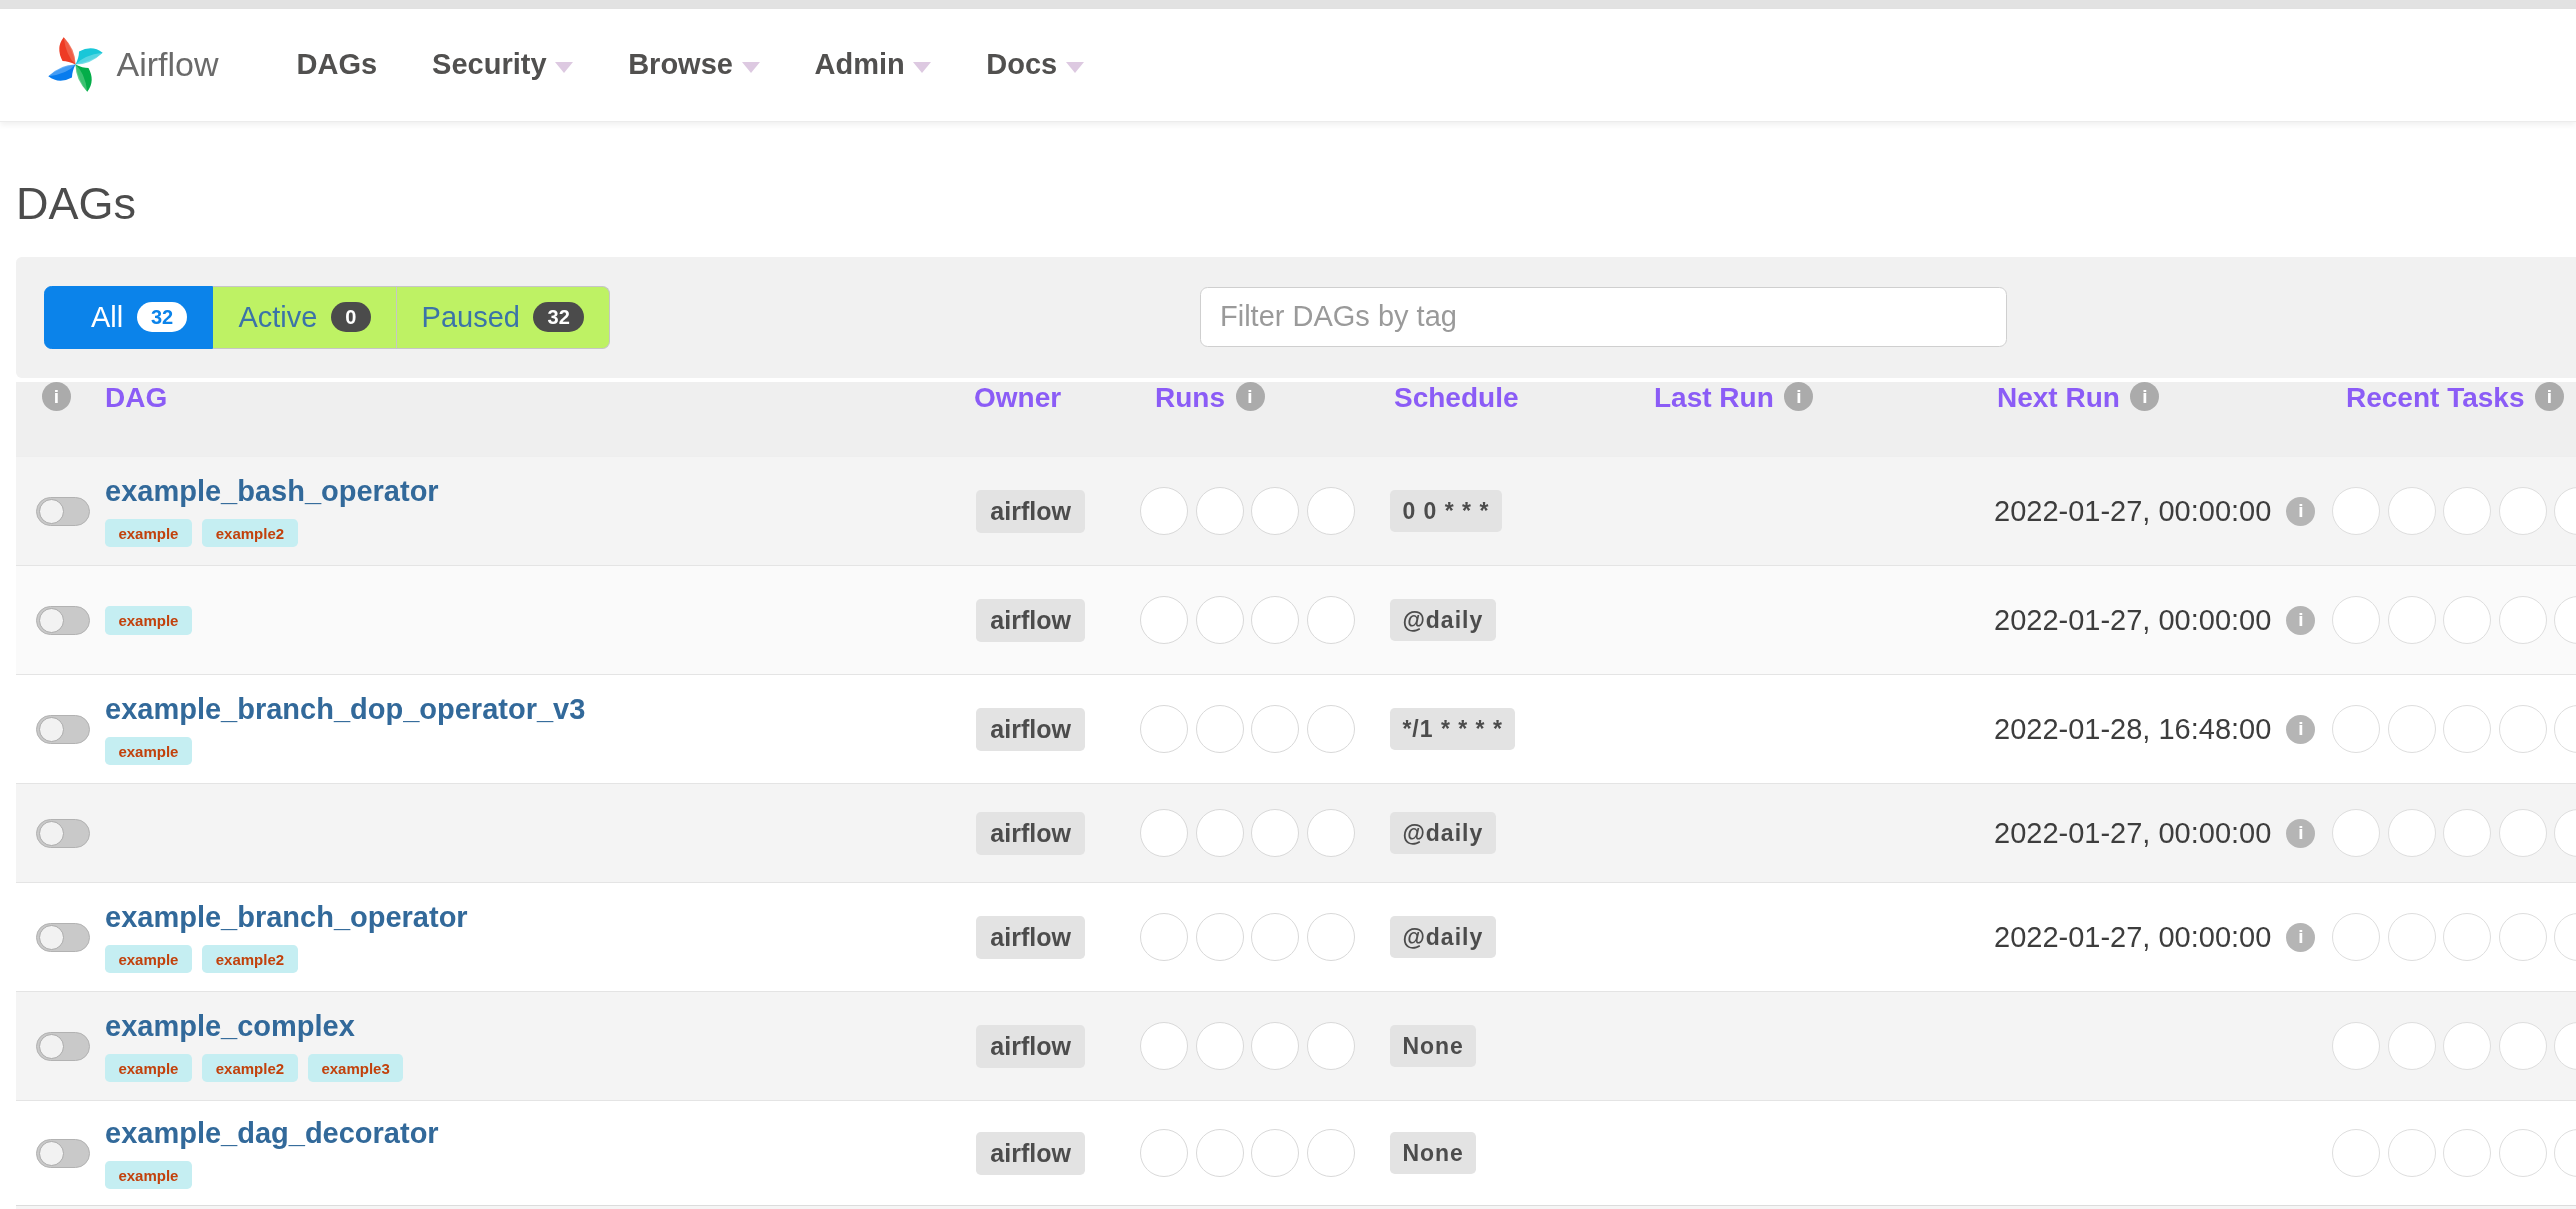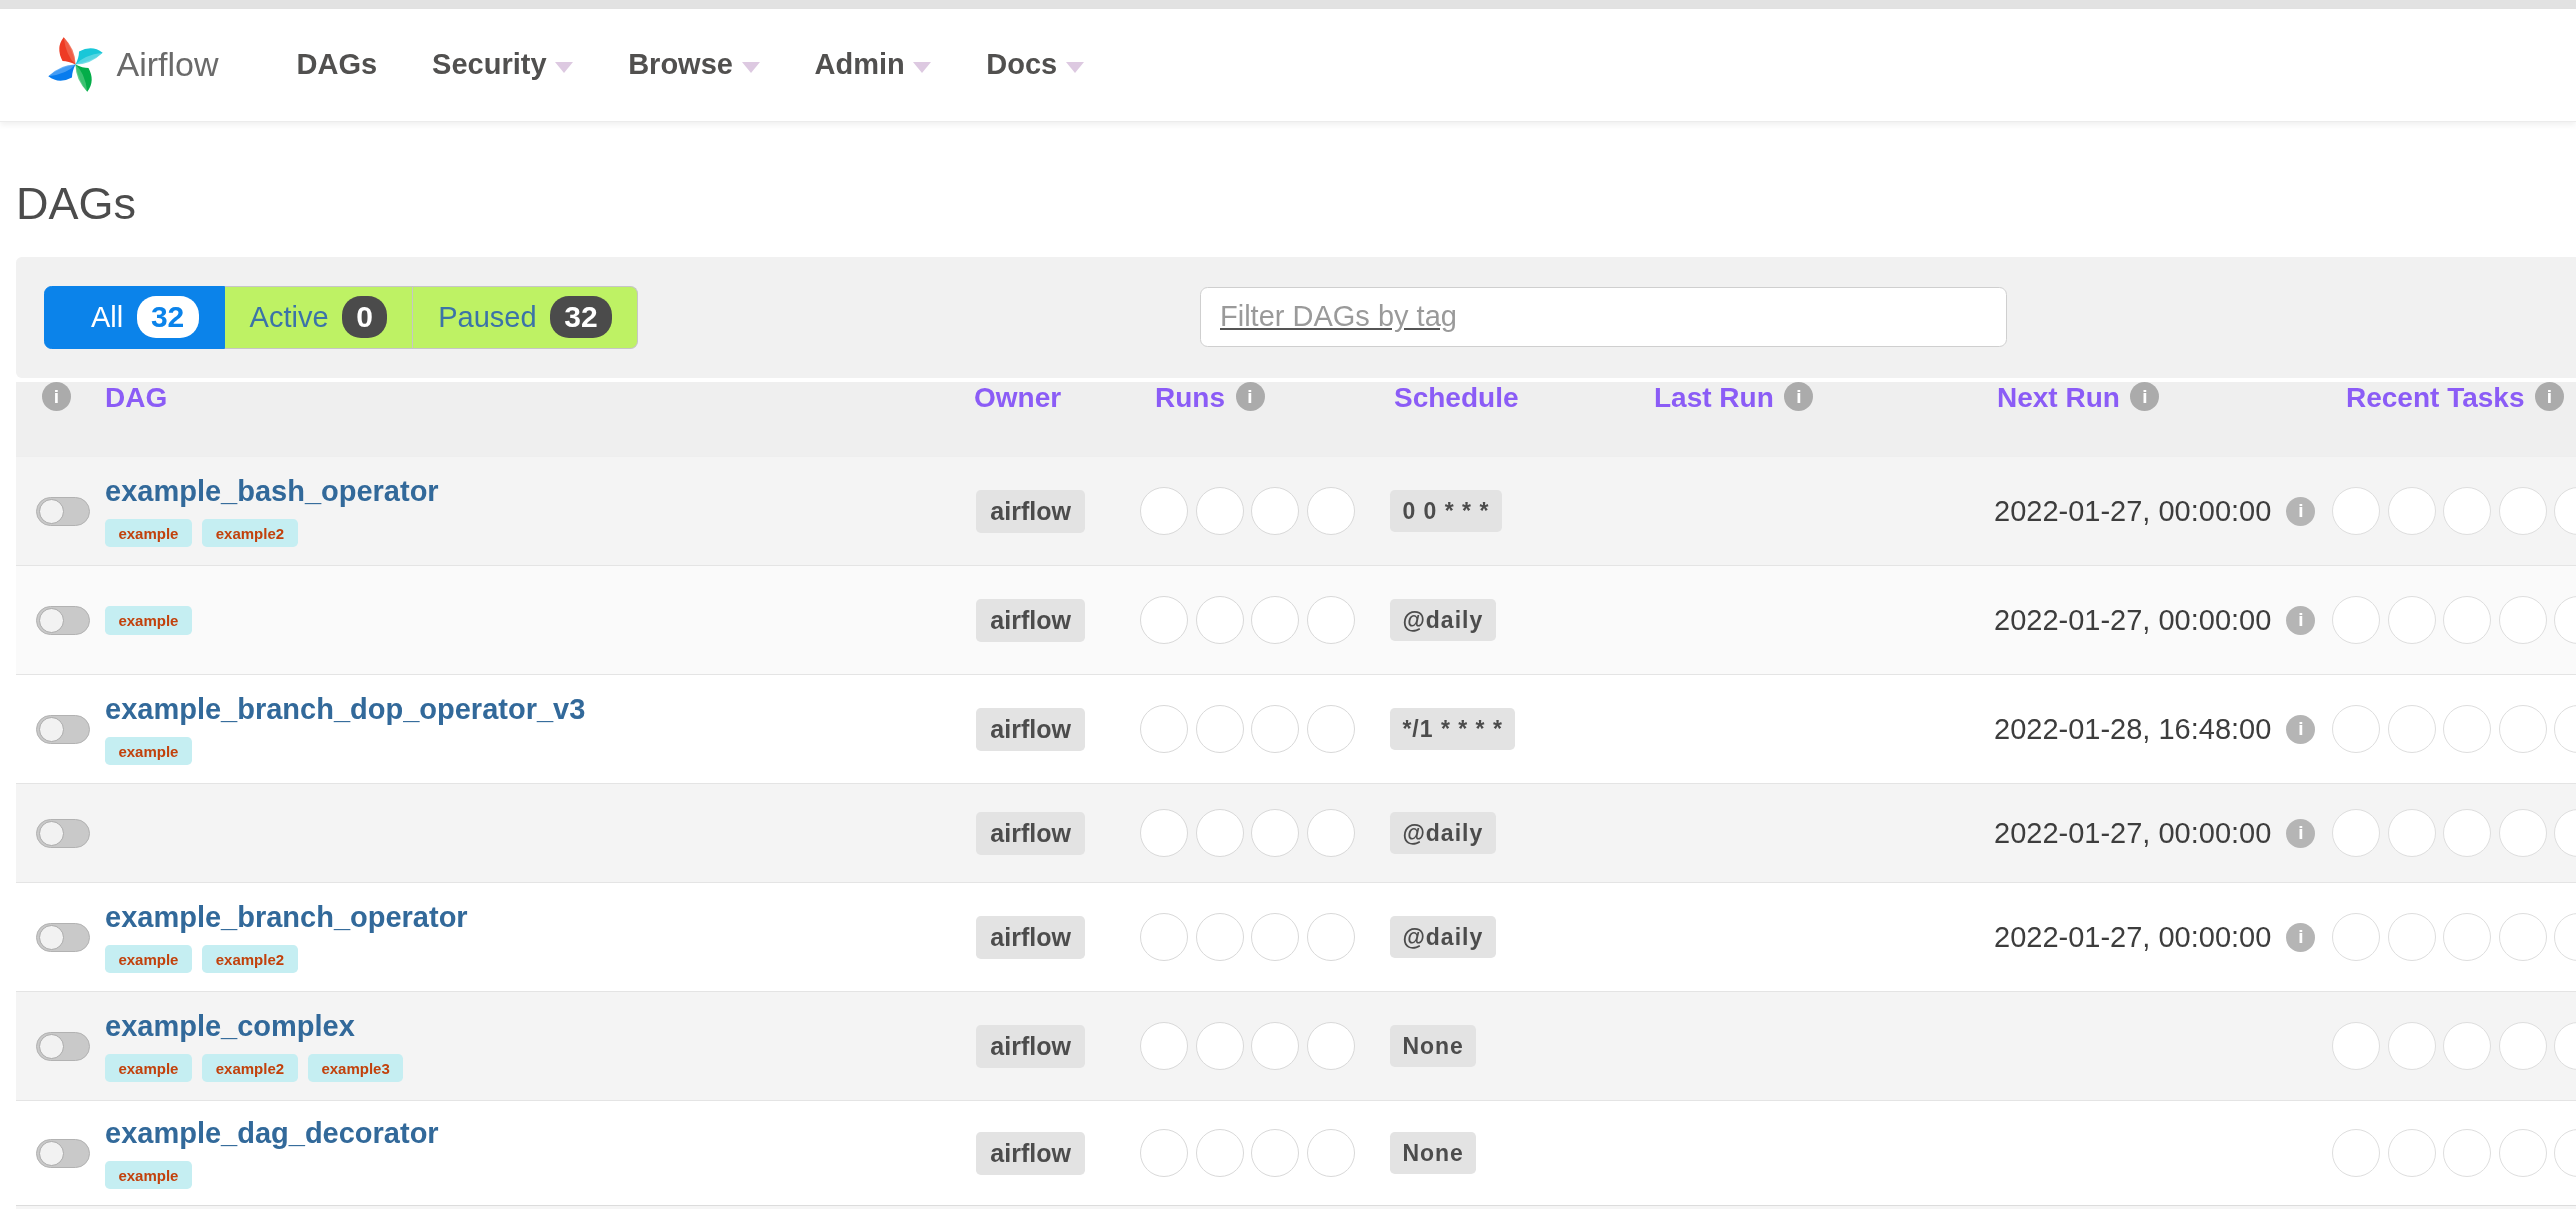--- a/index.html
+++ b/index.html
@@ -26,27 +26,27 @@
   
   .filter-panel { position:relative; margin:22px 0 0 16px; width:2560px; height:121px;
                   background:#f1f1f1; border-radius:5.7px 0 0 5.7px; }
   .tab-group { position:absolute; left:28px; top:29px; display:inline-flex; height:63px;
                border-radius:7.6px; }
   .tab { display:flex; align-items:center; gap:13.4px; padding:0 25px; font-size:29px; cursor:pointer;
          background:#bef264; border:1px solid #c6c6c6; border-left-width:0; color:#3b73a8; }
   .tab:first-child { border-left-width:1px; border-radius:7.6px 0 0 7.6px;padding-left:46px; }
   .tab:last-child { border-radius:0 7.6px 7.6px 0; }
   .tab.active { background:#0b83ea; border-color:#0b83ea; color:#fff; }
-  .tab-badge { display:inline-block; min-width:29px; text-align:center; font-size:30px; font-weight:bold;
+  .tab-badge { display:inline-block; min-width:29px; text-align:center; font-size:20px; font-weight:bold;
                border-radius:19px; padding:3.8px 14.3px; background:#4b4b4b; color:#fff; }
   .tab.active .tab-badge { background:#fff; color:#0b83ea; }
 
   .tag-search { position:absolute; left:1184px; top:30px; width:807px; height:60px;
                 border:1px solid #cfcfcf; border-radius:7.6px; padding:0 19px; font-size:29px;
-                color:#555; background:#fff; outline:none;text-decoration:underline; }
+                color:#555; background:#fff; outline:none; }
   .tag-search::placeholder { color:#9a9a9a; }
 
   
   .dag-table { margin:4.8px 0 0 16px; width:2634px; position:relative; }
   .thead { position:relative; height:74px; background:#efefef; }
   .hcell { position:absolute; top:0; height:74px; display:flex; gap:10.5px;
            font-size:28px; font-weight:bold; color:#8b5cf6; }
   .info-icon { width:29px; height:29px; border-radius:50%; background:#ababab; color:#fff;
                font-size:19px; font-weight:bold; display:inline-flex; align-items:center;
                justify-content:center; flex:0 0 auto; }

